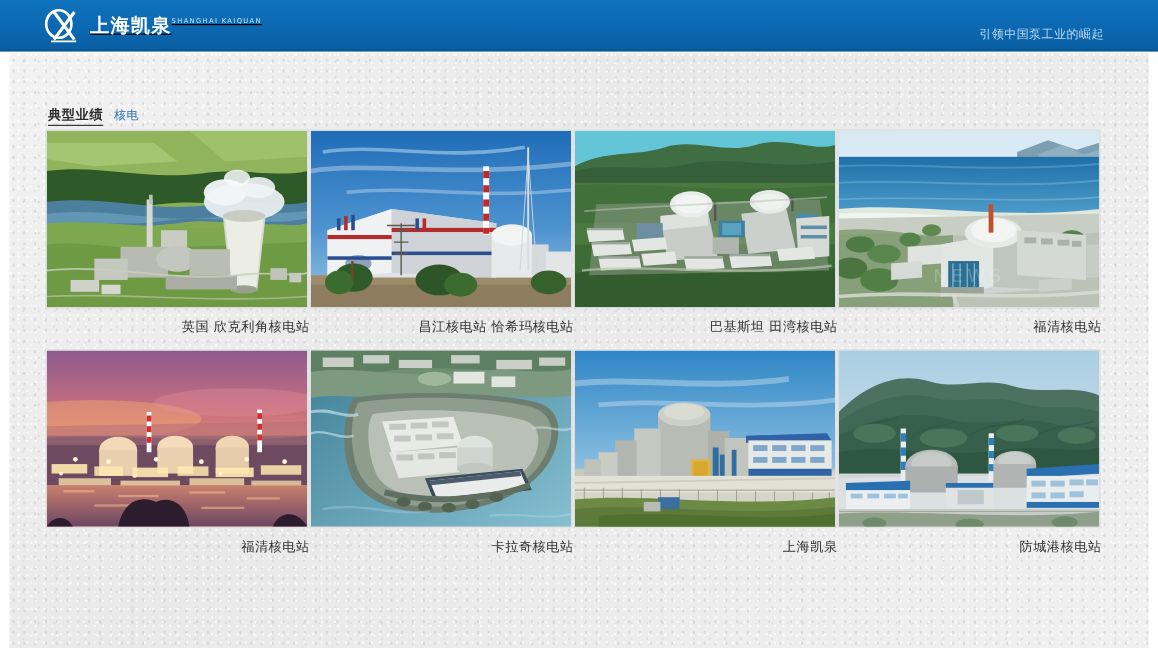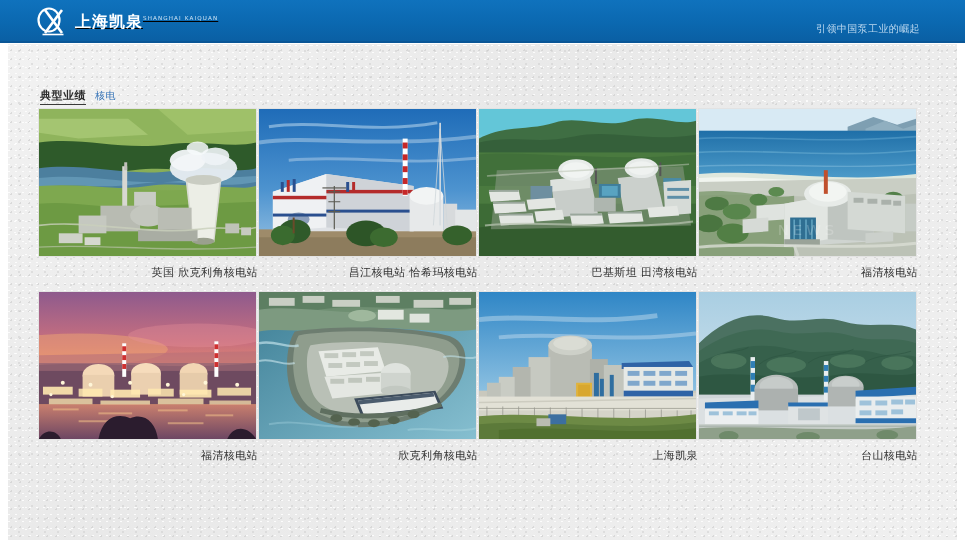--- a/index.html
+++ b/index.html
@@ -561,21 +561,21 @@
             <ellipse cx="156" cy="124" rx="6" ry="4"></ellipse>
           </g>
 
           <path d="M0 52 C16 48 28 58 40 54" stroke="#bfe0e8" stroke-width="2.4" fill="none" opacity=".7"></path>
           <path d="M0 70 C14 66 24 76 36 72" stroke="#cde8ee" stroke-width="2" fill="none" opacity=".6"></path>
           <path d="M186 66 C198 62 208 70 219 66" stroke="#bfe0e8" stroke-width="2" fill="none" opacity=".6"></path>
           <path d="M150 140 C170 136 200 144 219 138" stroke="#a6d3de" stroke-width="2" fill="none" opacity=".5"></path>
           <path d="M10 134 C40 128 70 140 100 136" stroke="#9ecdd9" stroke-width="2" fill="none" opacity=".45"></path>
         </svg>
       </div>
-      <div class="caption">欣克利角核电站</div>
+      <div class="caption">卡拉奇核电站</div>
     </div>
 
     <div class="cell r2">
       <div class="thumb">
         <svg viewBox="0 0 219 149" preserveAspectRatio="none" xmlns="http://www.w3.org/2000/svg">
           <defs>
             <linearGradient id="g7s" x1="0" y1="0" x2="0" y2="1">
               <stop offset="0" stop-color="#2f86c6"></stop>
                 <stop offset="0.7" stop-color="#8fc2e2"></stop>
                 <stop offset="1" stop-color="#cfe3ef"></stop>
@@ -719,17 +719,17 @@
           <g stroke="#9aa69c" stroke-width="0.8">
             <path d="M0 136 H219"></path>
           </g>
           <g fill="#6f8a6a">
             <ellipse cx="30" cy="146" rx="10" ry="5"></ellipse>
             <ellipse cx="110" cy="147" rx="12" ry="5"></ellipse>
             <ellipse cx="190" cy="145" rx="11" ry="5"></ellipse>
           </g>
         </svg>
       </div>
-      <div class="caption">台山核电站</div>
+      <div class="caption">防城港核电站</div>
     </div>
 
   </div>
 </div>
 
 </body></html>

